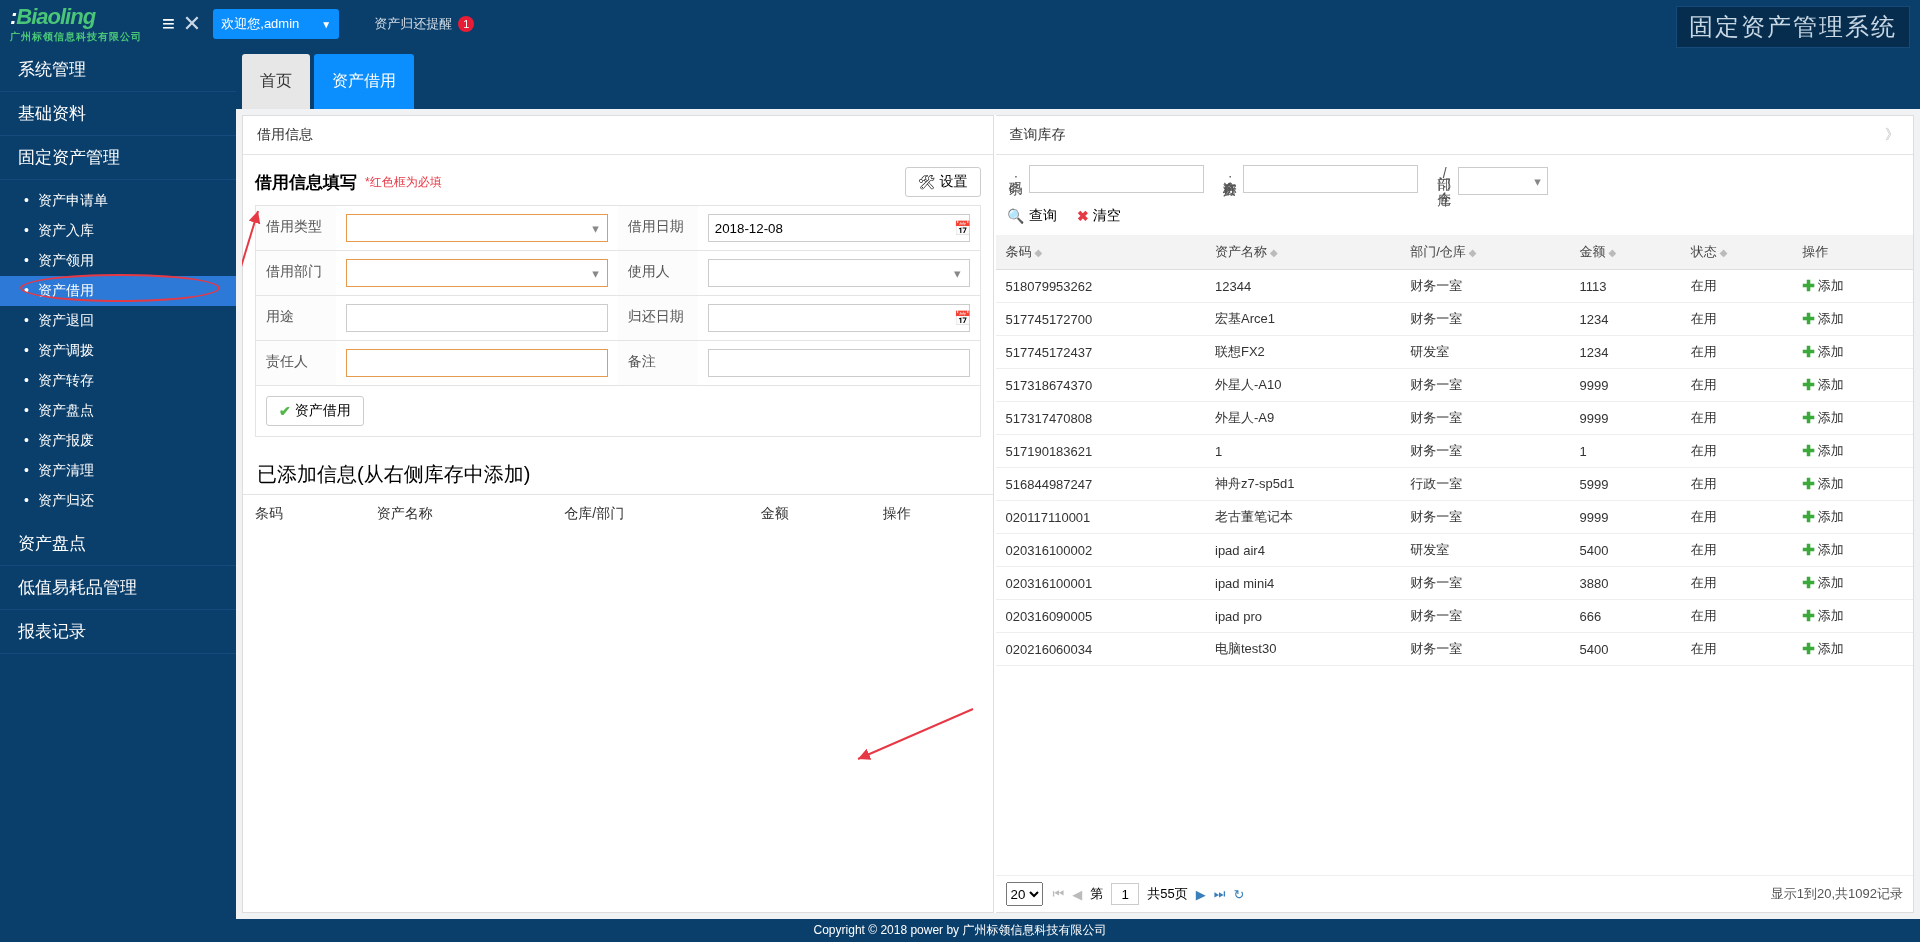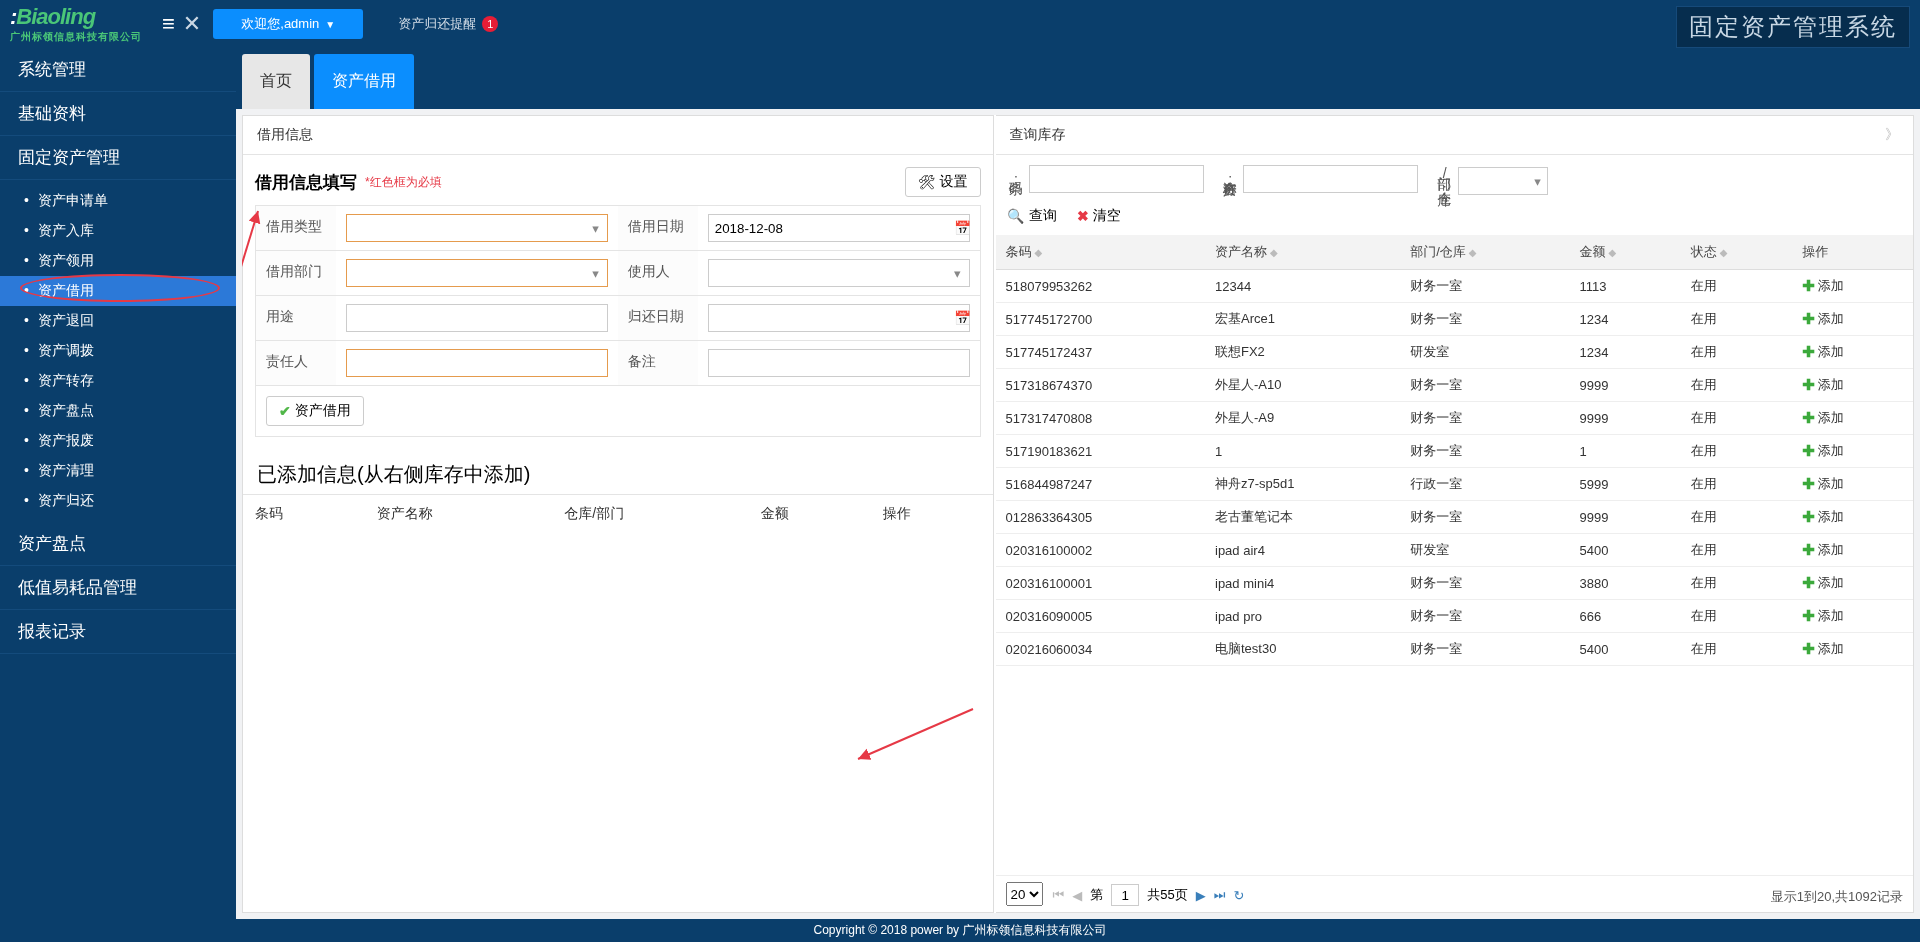--- a/index.html
+++ b/index.html
@@ -4,21 +4,21 @@
 <style>
 * { box-sizing: border-box; margin: 0; padding: 0; }
 body { font-family: "Microsoft YaHei", Arial, sans-serif; font-size: 13px; background: #fff; overflow: hidden; }
 .topbar { height: 48px; background: #0A3E6B; display: flex; align-items: center; padding: 0 10px; position: relative; }
 .logo { display: flex; flex-direction: column; font-weight: bold; margin-right: 20px; }
 .logo-main { font-size: 22px; color: #4AC678; font-style: italic; letter-spacing: -1px; }
 .logo-main .dot{color:#fff}
 .logo-sub { font-size: 10px; color: #4AC678; letter-spacing: 1px; }
 .ham { color:#fff; font-size: 22px; margin-right: 8px; cursor: pointer; }
 .close-x { color:#cbd8e4; font-size: 22px; margin-right: 12px; cursor:pointer; }
-.welcome-btn { background:#0B8EFE; color:#fff; padding: 6px 28px; border-radius:3px; display:flex; align-items:center; gap:6px; cursor:pointer; }
+.welcome-btn { background:#0B8EFE; color:#fff; padding: 6px 8px; border-radius:3px; display:flex; align-items:center; gap:22px; cursor:pointer; }
 .welcome-btn .caret { font-size:10px; }
 .reminder { color:#d3dde7; margin-left: 35px; display:flex; align-items:center; gap:6px; }
 .badge { background:#E71D36; color:#fff; border-radius:50%; width:16px; height:16px; display:flex; align-items:center; justify-content:center; font-size:11px; }
 .sys-title { position:absolute; right:10px; top:6px; background:#062d4e; border:1px solid #164a7a; color:#c8d7e4; padding:4px 12px; font-size:24px; letter-spacing:2px; }
 
 .body { display:flex; height: calc(100vh - 48px - 24px); }
 
 .sidebar { width: 236px; background:#0A3E6B; color:#fff; display:flex; flex-direction:column; }
 .sb-group { padding: 10px 18px; font-size:17px; border-bottom:1px solid #144b7c; cursor:pointer; }
 .sb-items { padding: 6px 0; }
@@ -75,21 +75,21 @@
 .q-btn.search .ico{color:#1a4d7c;}
 .q-btn.clear .ico{color:#E63946; font-weight:bold;}
 
 .data-table { width:100%; border-collapse:collapse; font-size:13px; }
 .data-table th { text-align:left; padding:8px 10px; background:#F3F3F3; color:#444; font-weight:normal; border-bottom:1px solid #ddd; position:relative;}
 .data-table th .sort{color:#bbb; font-size:10px; margin-left:3px;}
 .data-table td { padding:7px 10px; border-bottom:1px solid #eee; color:#333;}
 .add-link { color:#333; cursor:pointer; display:flex; align-items:center; gap:3px;}
 .plus { color:#3BA93B; font-weight:bold; font-size:15px;}
 
-.pager { padding:6px 10px; display:flex; align-items:flex-end; gap:10px; font-size:13px; border-top:1px solid #eee;}
+.pager { padding:6px 10px; display:flex; align-items:center; gap:10px; font-size:13px; border-top:1px solid #eee;}
 .pager select{height:24px;}
 .pg-btns{display:flex; gap:8px; align-items:center;}
 .pg-btn{color:#3a7fba; cursor:pointer;}
 .pg-btn.dis{color:#bbb;}
 .pg-input{width:28px; height:22px; text-align:center; border:1px solid #ccc;}
 .pager .info{margin-left:auto; color:#555;}
 
 .statusbar { height:24px; background:#f4f4f4; border-top:1px solid #ccc; font-size:12px; color:#333; display:flex; align-items:center; padding:0 6px;}
 .footer { background:#0A3E6B; color:#fff; text-align:center; font-size:12px; padding:3px 0; position:relative; z-index:1;}
 
@@ -361,21 +361,21 @@
                   <td>516844987247</td>
                   <td>神舟z7-sp5d1</td>
                   <td>行政一室</td>
                   <td>5999</td>
                   <td>在用</td>
                   <td>
                     <span class="add-link"><span class="plus">✚</span>添加</span>
                   </td>
                 </tr>
                 <tr>
-                  <td>012863364305</td>
+                  <td>020117110001</td>
                   <td>老古董笔记本</td>
                   <td>财务一室</td>
                   <td>9999</td>
                   <td>在用</td>
                   <td>
                     <span class="add-link"><span class="plus">✚</span>添加</span>
                   </td>
                 </tr>
                 <tr>
                   <td>020316100002</td>

